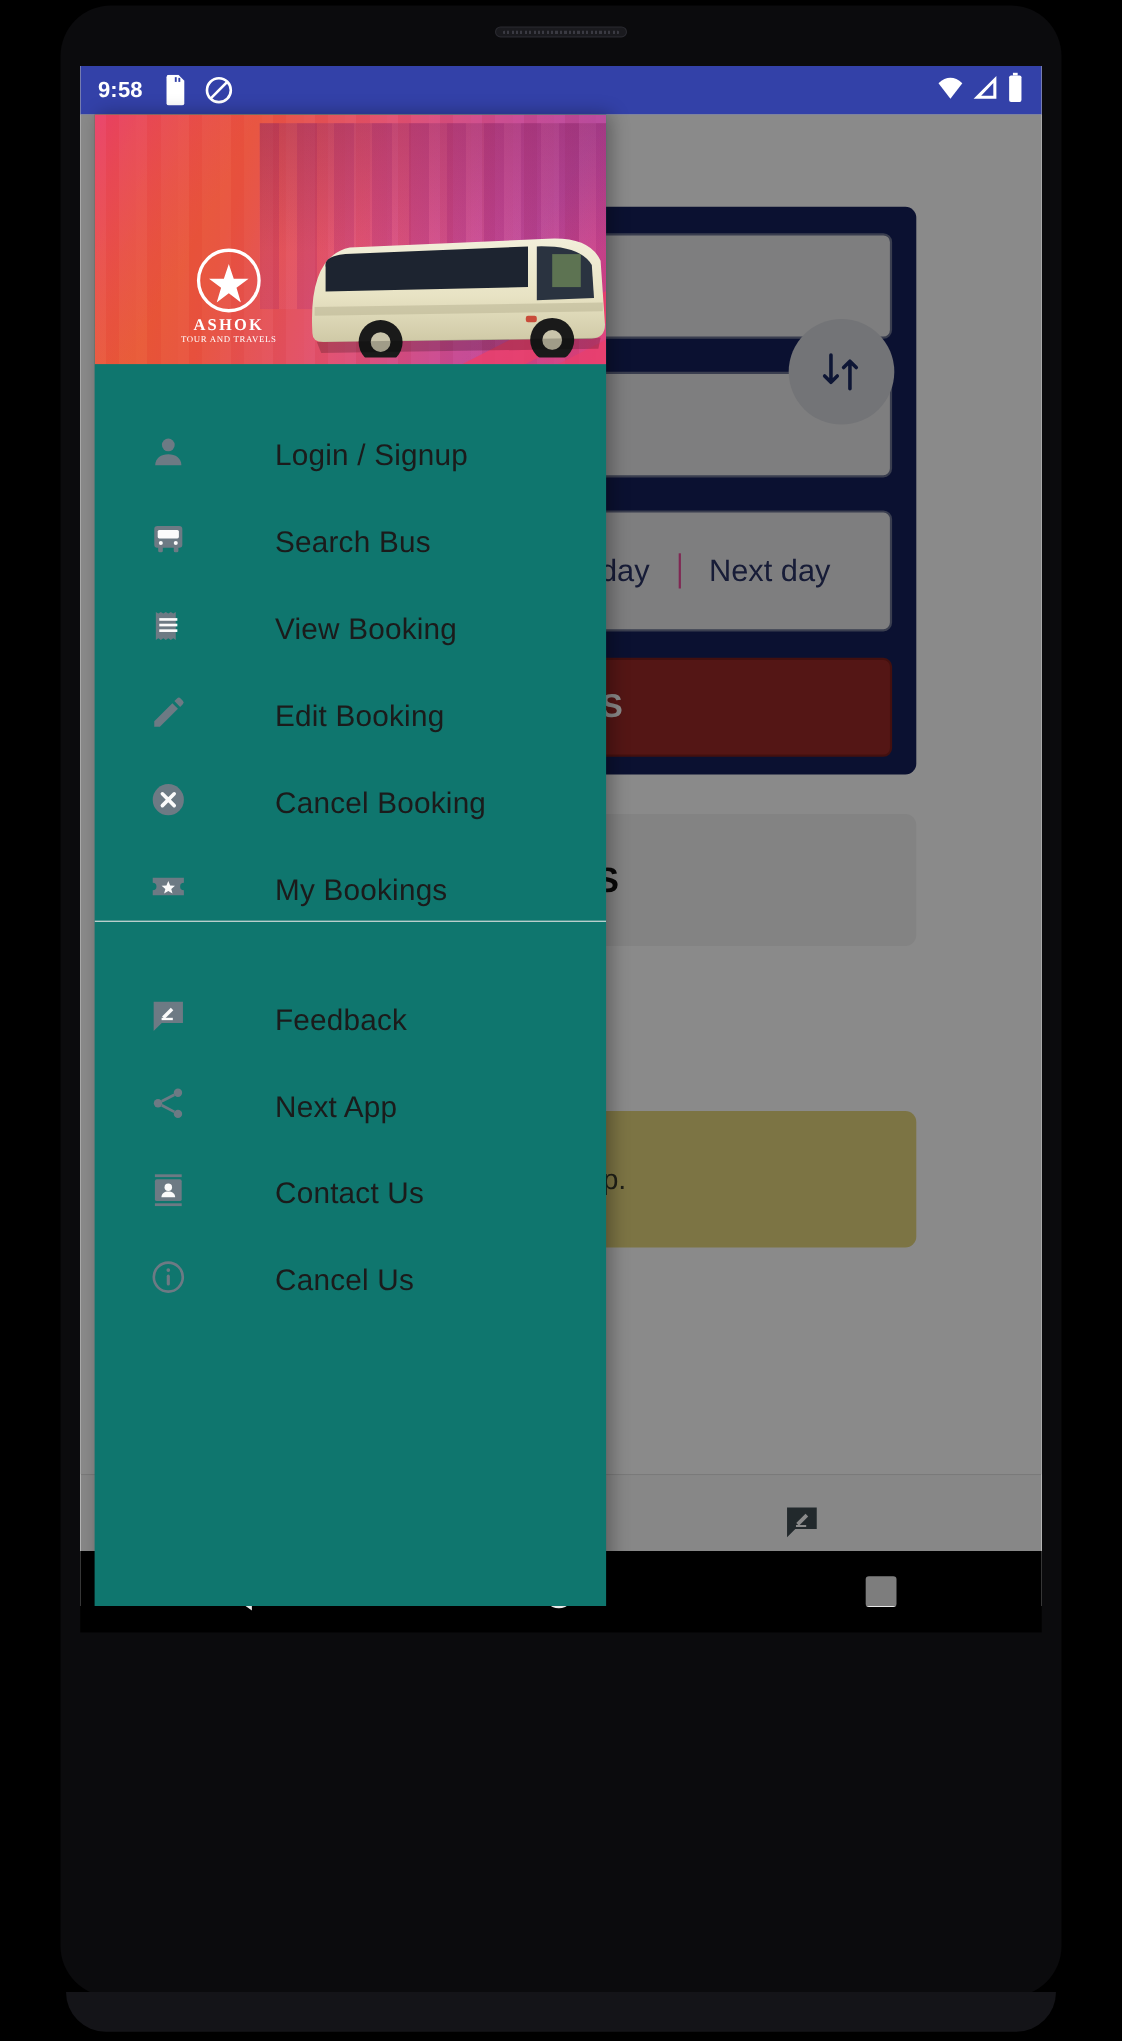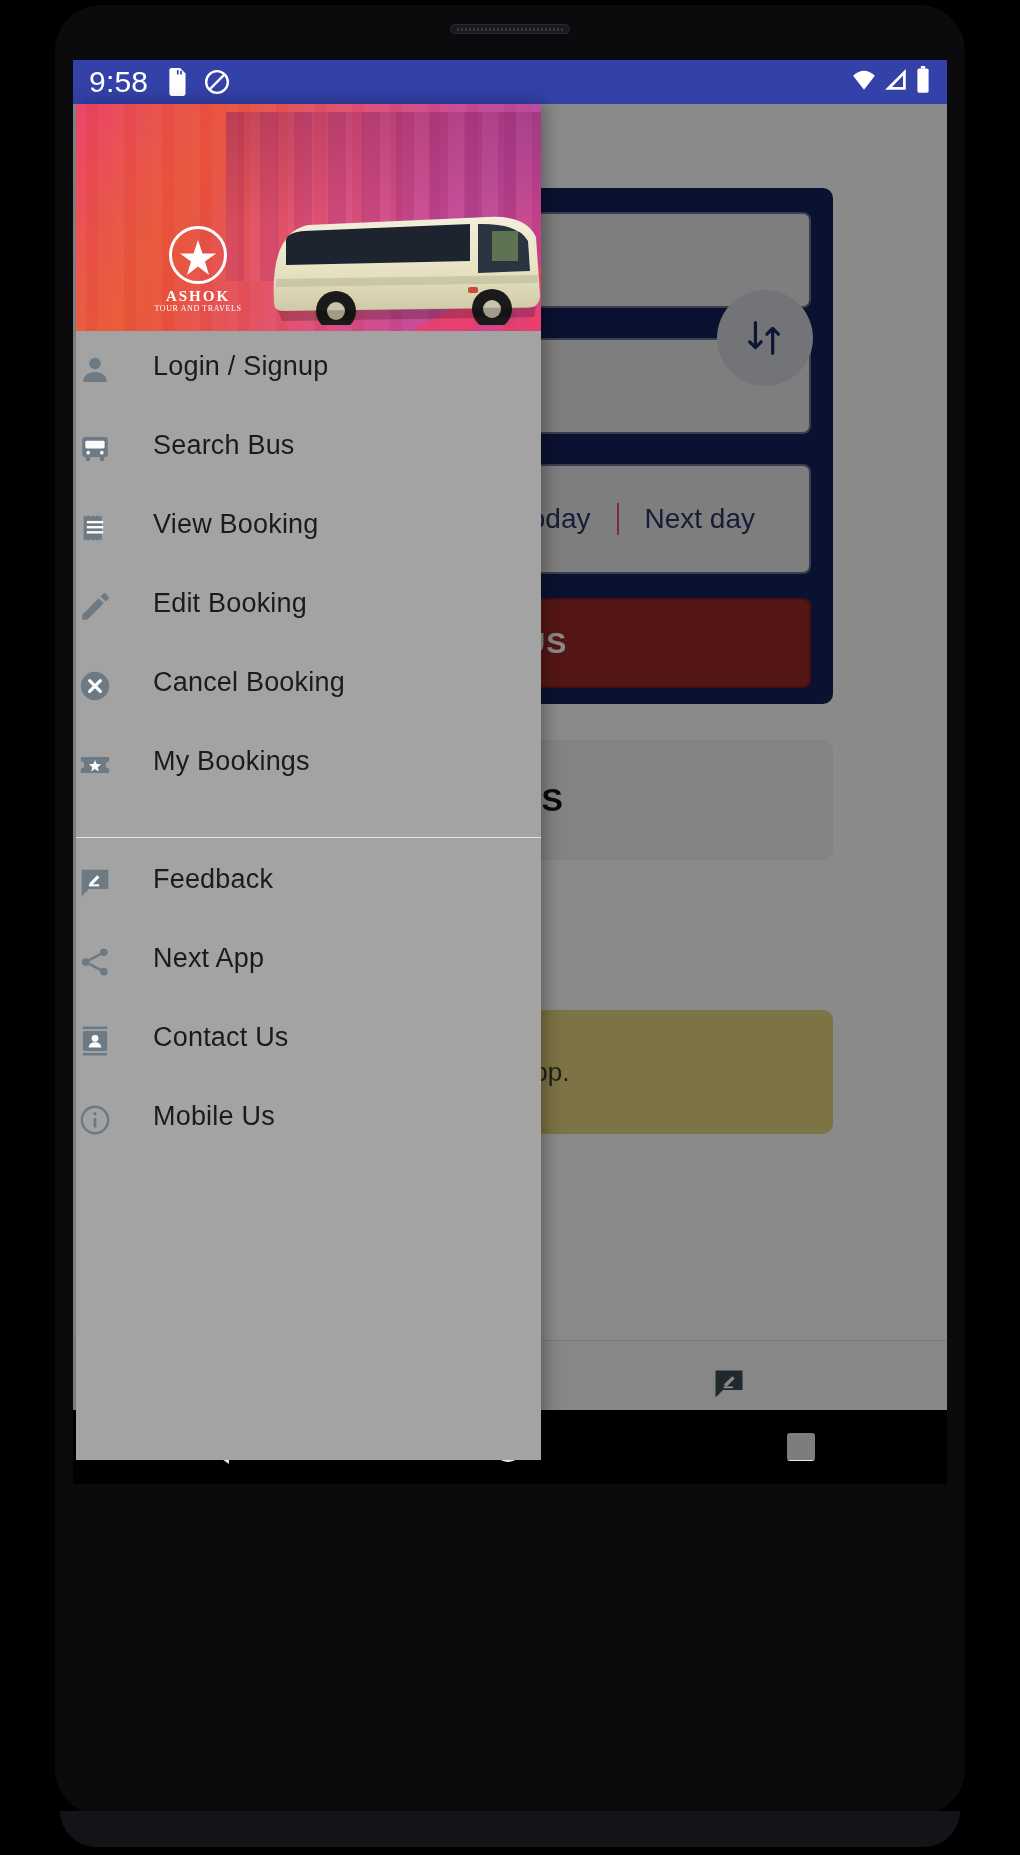--- a/index.html
+++ b/index.html
@@ -60,21 +60,21 @@
   
   #statusbar {
     position: absolute; left: 0; top: 0;
     width: 874px; height: 44px;
     background: #3341a8;
     display: flex; align-items: center;
     padding: 0 16px;
     color: #fff;
   }
   #statusbar .time {
-    font-size: 30px; font-weight: normal;
+    font-size: 20px; font-weight: bold;
     letter-spacing: .2px;
     margin-right: 18px;
   }
   .sb-icon { margin-right: 14px; display: flex; align-items: center; }
   .sb-right { margin-left: auto; display: flex; align-items: center; gap: 7px; }
 
   
   #bgcontent {
     position: absolute; left: 0; top: 44px;
     width: 874px; height: 1356px;
@@ -178,23 +178,23 @@
   .bnav-item {
     flex: 1;
     display: flex; flex-direction: column;
     align-items: center; justify-content: center; gap: 8px;
     font-size: 22px; color: #333;
   }
 
   
   #drawer {
     position: absolute;
-    left: 3px; top: 44px;
+    left: 13px; top: 44px;
     width: 465px; height: 1356px;
-    background: #a3a3a3;
+    background: #0f766e;
     z-index: 100;
     box-shadow: 4px 0 16px rgba(0,0,0,.32);
     overflow: hidden;
   }
   .drawer-header {
     position: relative;
     width: 465px; height: 227px;
     background:
       linear-gradient(118deg, rgba(233,62,110,.90) 0%, rgba(233,62,110,0) 26%),
       linear-gradient(300deg, rgba(233,62,110,.92) 0%, rgba(233,62,110,0) 22%),
@@ -269,23 +269,25 @@
   }
   .bus-img {
     position: absolute;
     left: 180px; bottom: 6px;
     width: 300px; height: 150px;
     z-index: 5;
   }
 
   .menu-list { padding: 20px 0 0 0; }
   .menu-item {
-    display: flex; align-items: flex-start;
+    display: flex; align-items: flex-end;
     height: 79px;
+    padding-left: 48px;
     cursor: pointer;
+    gap: 39px;
   }
   .menu-item .mi-icon {
     width: 38px; height: 38px;
     display: flex; align-items: center; justify-content: center;
     flex: 0 0 38px;
   }
   .menu-item .mi-label {
     margin-left: 39px;
     font-size: 27px;
     color: #1b1b1b;
@@ -526,21 +528,21 @@
         </div>
 
         <div class="menu-item">
           <span class="mi-icon">
             <svg width="34" height="34" viewBox="0 0 24 24">
               <circle cx="12" cy="12" r="9.3" fill="none" stroke="#6d7a84" stroke-width="1.7"></circle>
               <circle cx="12" cy="7.5" r="1.2" fill="#6d7a84"></circle>
               <rect x="11" y="10.4" width="2" height="7" rx="1" fill="#6d7a84"></rect>
             </svg>
           </span>
-          <span class="mi-label">Mobile Us</span>
+          <span class="mi-label">Cancel Us</span>
         </div>
 
       </div>
     </div>
 
     <div id="statusbar">
       <div class="time">9:58</div>
       <span class="sb-icon">
         <svg width="24" height="28" viewBox="0 0 20 26">
           <path d="M4 0 h8 l5 5 v19 a2 2 0 0 1 -2 2 H4 a2 2 0 0 1 -2 -2 V2 a2 2 0 0 1 2 -2 z" fill="#fff"></path>

